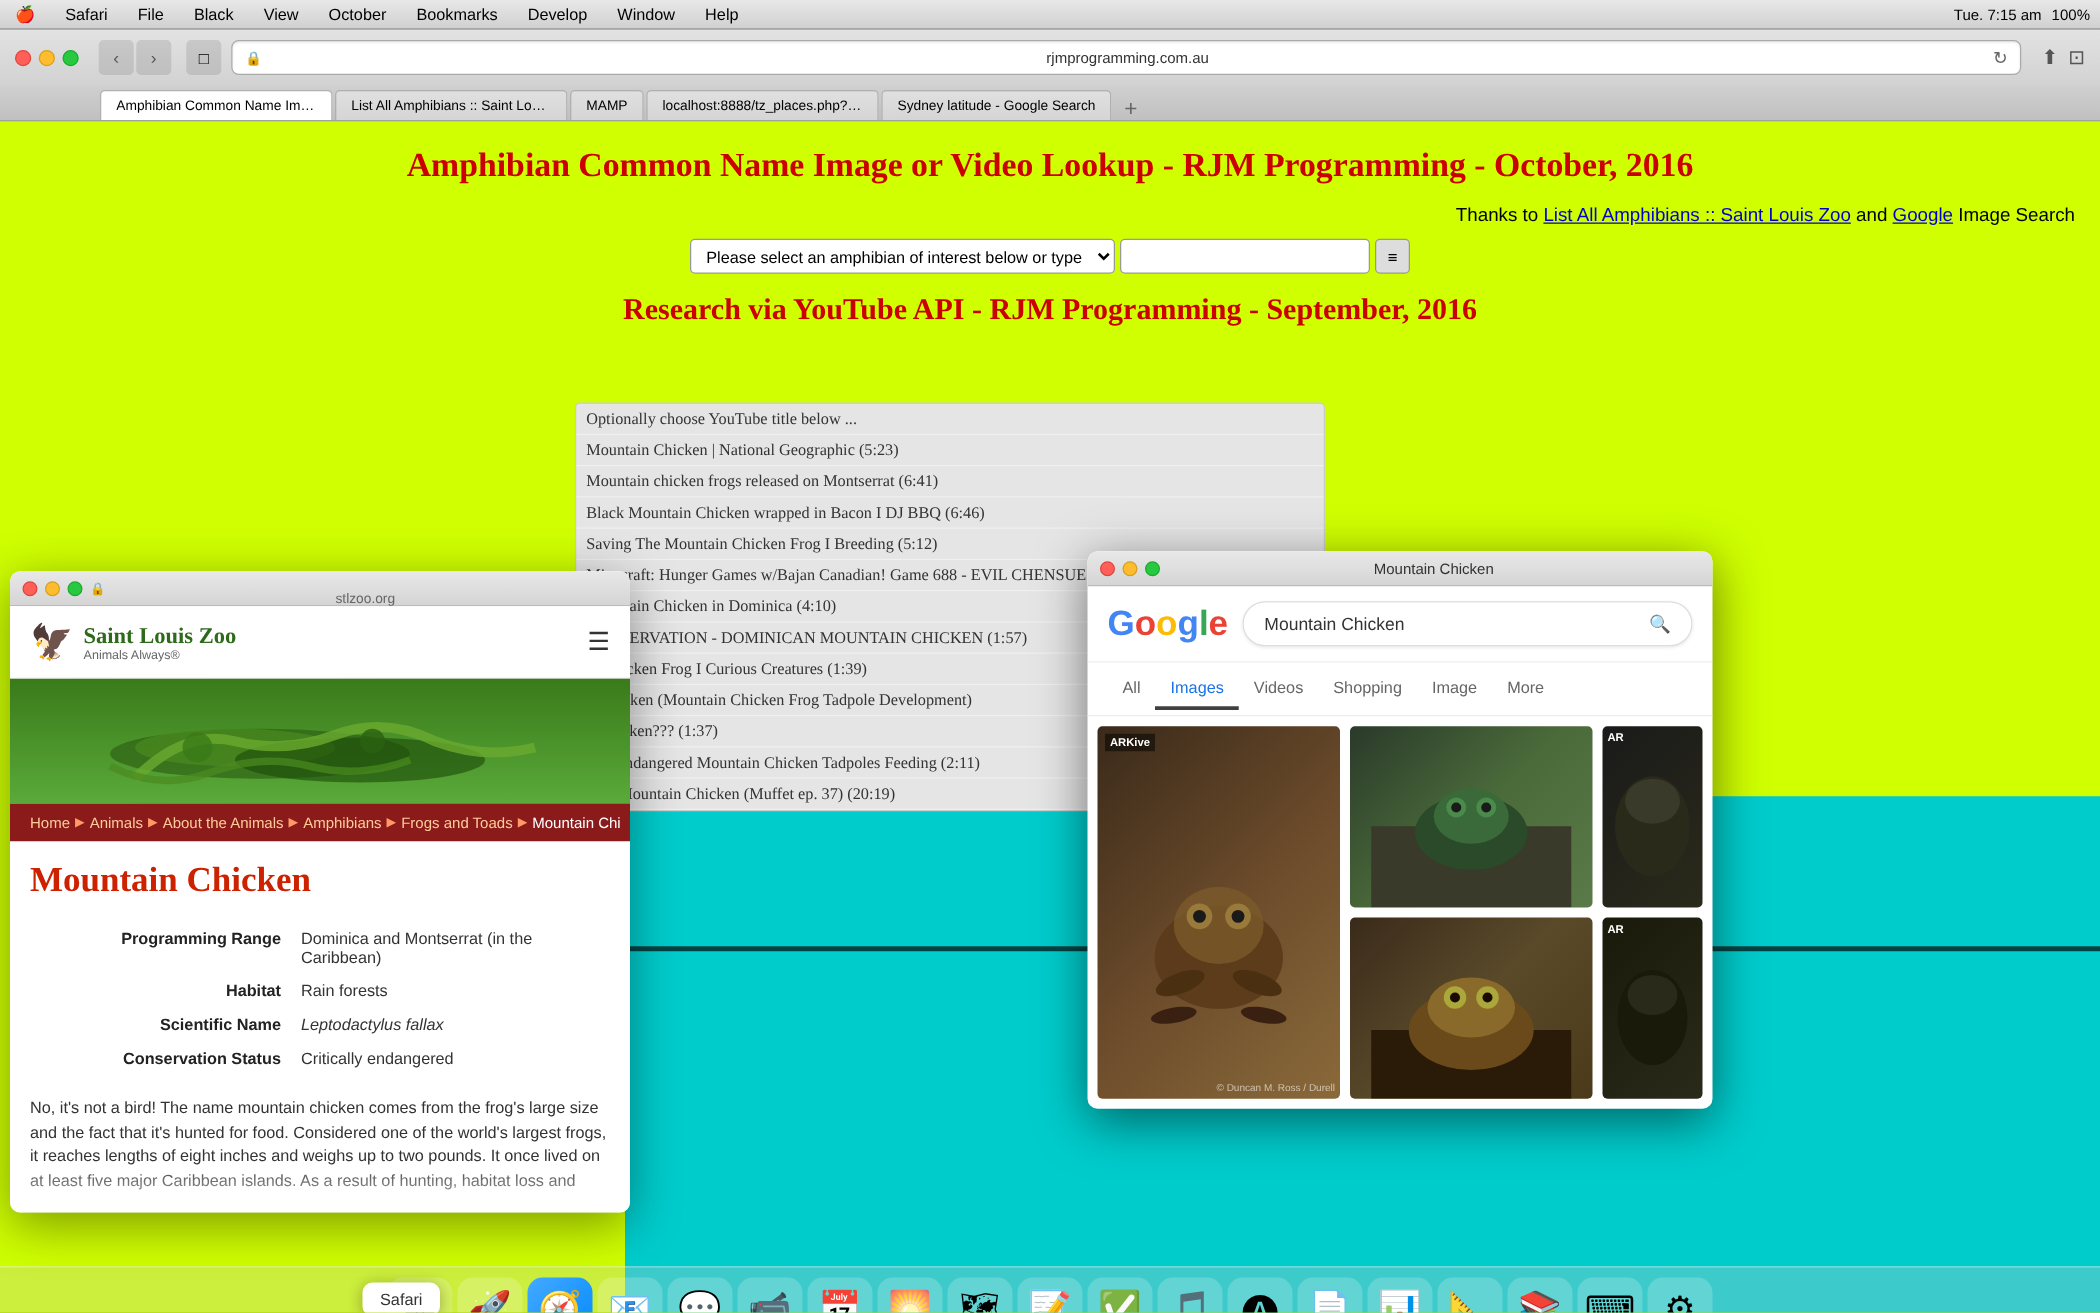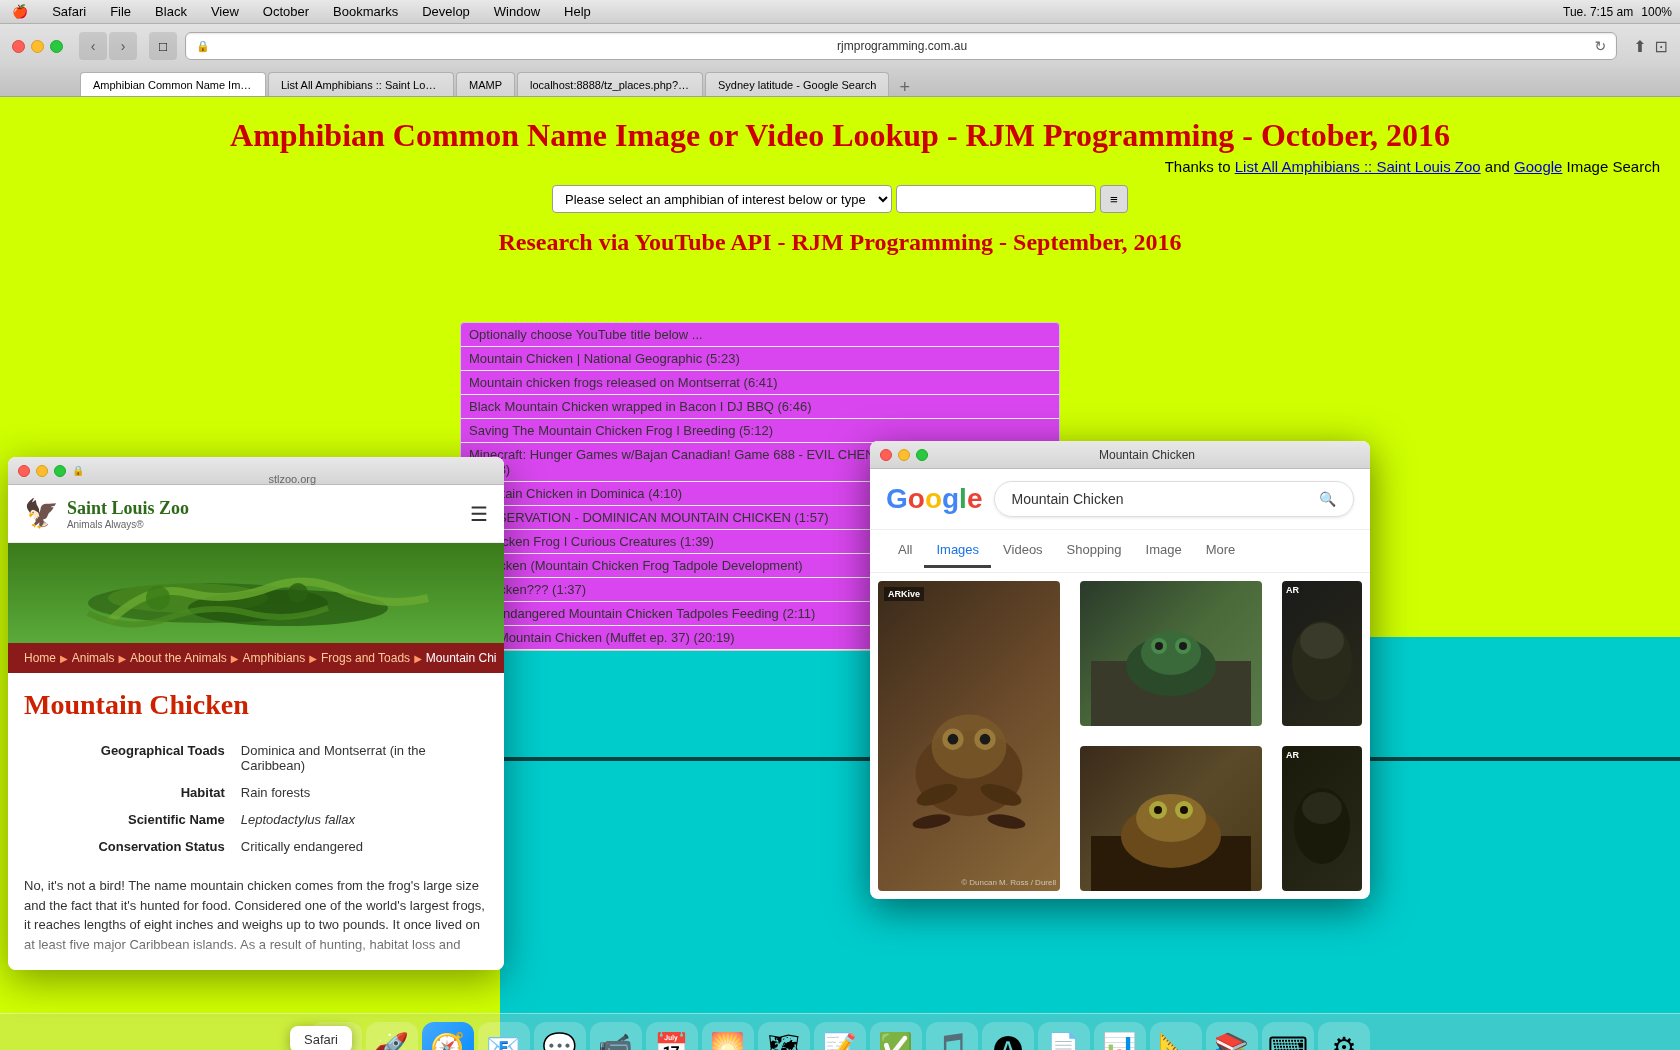--- a/index.html
+++ b/index.html
@@ -96,25 +96,25 @@
     }
 
     
     .rjm-page {
       position: absolute;
       top: 0; left: 0; right: 0;
       padding: 20px;
     }
     .rjm-title {
       text-align: center;
-      font-size: 32px;
+      font-size: 27px;
       font-weight: bold;
       color: #cc0000;
       font-family: Georgia, serif;
-      margin-bottom: 4px;
+      margin-bottom: 16px;
     }
     .rjm-search-bar {
       display: flex;
       justify-content: center;
       gap: 4px;
       margin-bottom: 16px;
     }
     .rjm-select {
       width: 340px;
       height: 28px;
@@ -148,25 +148,26 @@
       font-family: Georgia, serif;
       margin-bottom: 16px;
     }
 
     
     .youtube-list {
       position: absolute;
       top: 225px;
       left: 460px;
       width: 600px;
-      background: #d946ef;
+      background: #e5e5e5;
       border: 1px solid #ccc;
       border-radius: 4px;
       overflow-y: auto;
       z-index: 10;
+      font-family: Liberation Serif, serif;
     }
     .youtube-list-item {
       padding: 4px 8px;
       font-size: 13px;
       color: #333;
       cursor: pointer;
       border-bottom: 1px solid #f0f0f0;
     }
 
     
@@ -546,21 +547,21 @@
       <span class="slz-bc-sep">▶</span>
       <span class="slz-bc-item">Frogs and Toads</span>
       <span class="slz-bc-sep">▶</span>
       <span class="slz-bc-current">Mountain Chi</span>
     </div>
     <div class="slz-body" style="position:relative;">
       <div class="slz-animal-title">Mountain Chicken</div>
       <table class="slz-info-table">
         <tbody>
             <tr>
-          <td>Geographical Toads</td>
+          <td>Programming Range</td>
           <td>Dominica and Montserrat (in the Caribbean)</td>
         </tr>
         <tr>
           <td>Habitat</td>
           <td>Rain forests</td>
         </tr>
         <tr>
           <td>Scientific Name</td>
           <td><em>Leptodactylus fallax</em></td>
         </tr>
@@ -593,21 +594,21 @@
     </div>
     <div class="google-nav">
       <div class="google-nav-item">All</div>
       <div class="google-nav-item active">Images</div>
       <div class="google-nav-item">Videos</div>
       <div class="google-nav-item">Shopping</div>
       <div class="google-nav-item">Image</div>
       <div class="google-nav-item">More</div>
     </div>
 
-    <div style="display:grid; grid-template-columns: 1fr 1fr 80px; grid-template-rows: 145px 145px; gap:20px; padding:8px;">
+    <div style="display:grid; grid-template-columns: 1fr 1fr 80px; grid-template-rows: 145px 145px; gap:8px; padding:8px;">
 
       <div style="position:relative; background:linear-gradient(135deg,#3a2a1a,#6a4a2a,#8a6a3a); border-radius:4px; cursor:pointer; overflow:hidden; grid-row:1/3;">
         <span style="position:absolute;top:6px;left:6px;font-size:9px;color:white;font-weight:bold;background:rgba(0,0,0,0.5);padding:2px 4px;">ARKive</span>
         <svg width="100%" height="100%" viewBox="0 0 160 290">
           <ellipse cx="80" cy="180" rx="50" ry="40" fill="#5a3a1a" opacity="0.9"></ellipse>
           <ellipse cx="80" cy="155" rx="35" ry="30" fill="#7a5a2a" opacity="0.8"></ellipse>
           <circle cx="65" cy="148" r="10" fill="#9a7a3a"></circle>
           <circle cx="95" cy="148" r="10" fill="#9a7a3a"></circle>
           <circle cx="65" cy="148" r="5" fill="#1a1a1a"></circle>
           <circle cx="95" cy="148" r="5" fill="#1a1a1a"></circle>

